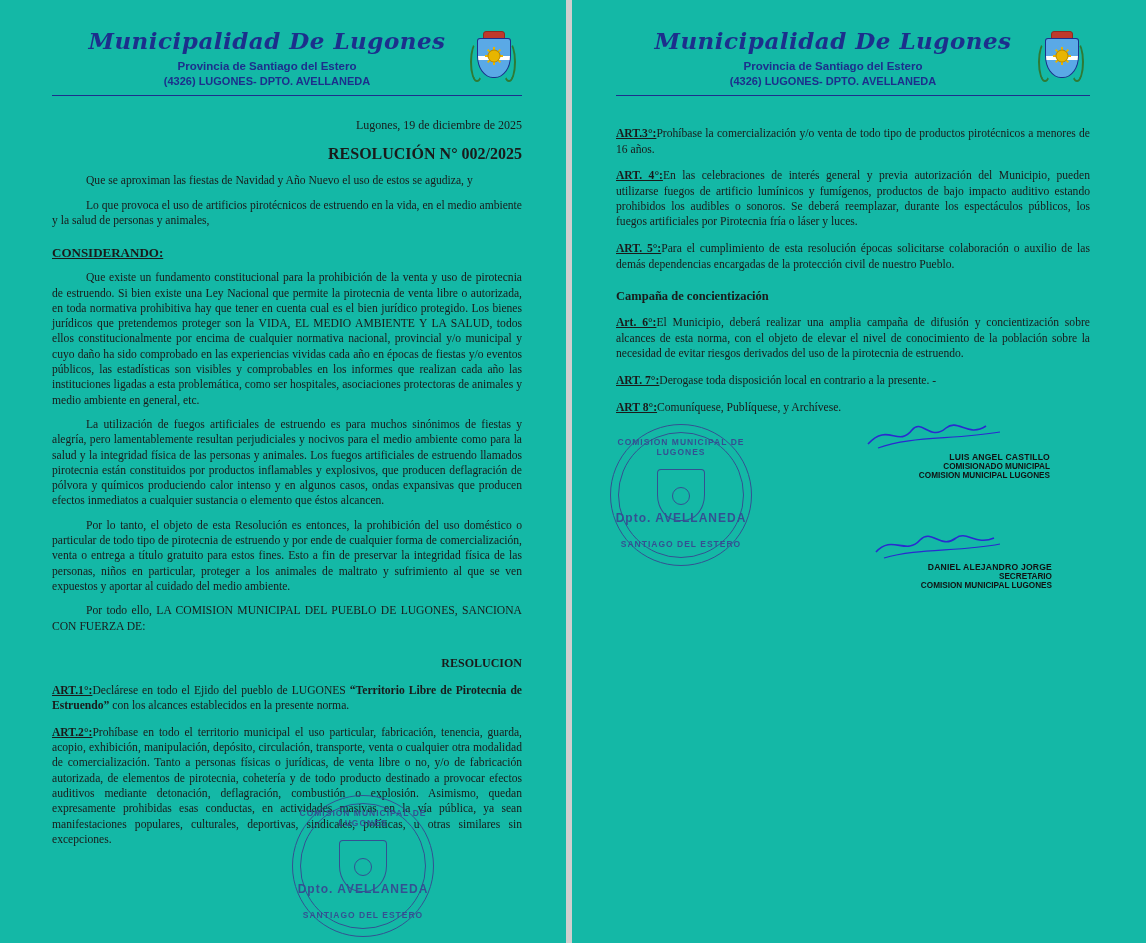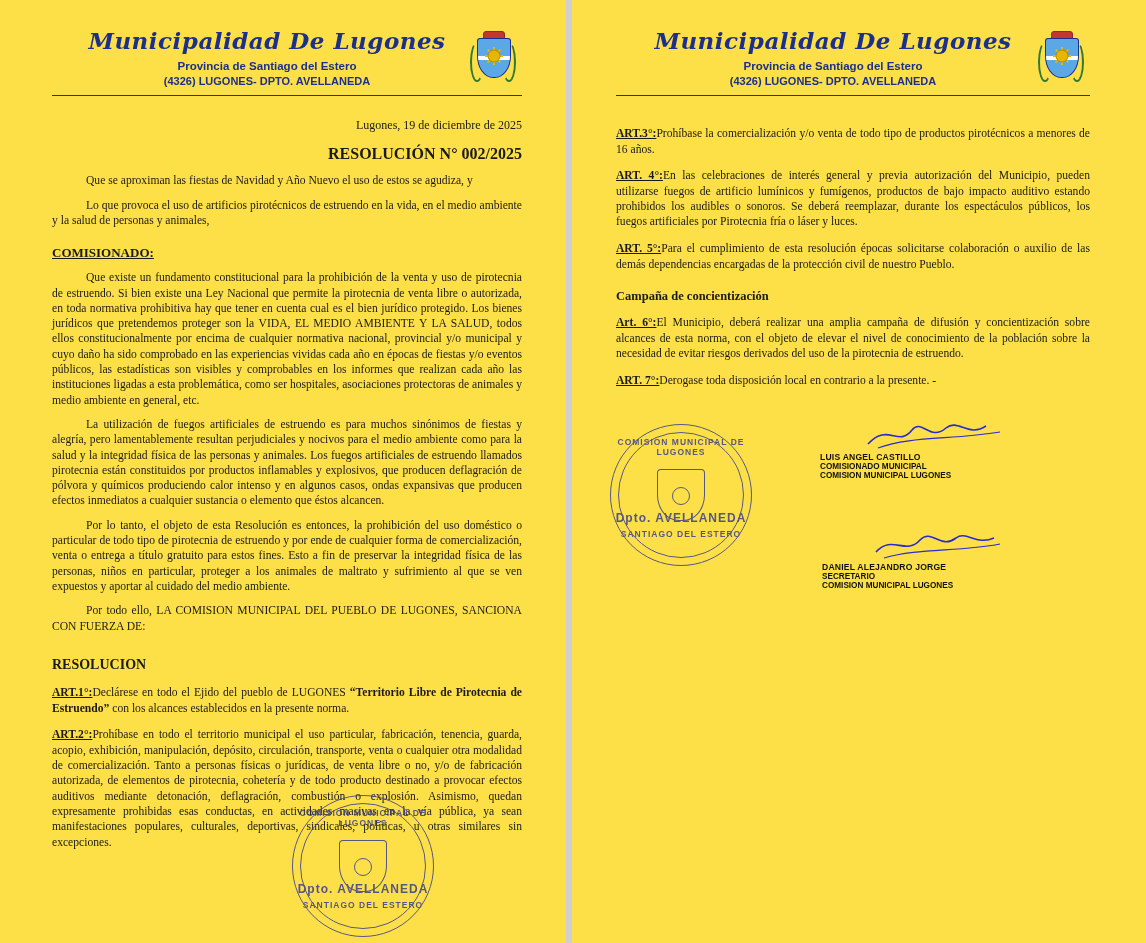--- a/index.html
+++ b/index.html
@@ -8,21 +8,21 @@
     background:#cfcfcf;
     font-family:"Liberation Serif", serif;
     overflow:hidden;
   }
   .sheets{
     display:flex;
     width:1146px;height:943px;
     gap:6px;
   }
   .page{
-    background:#fde047;
+    background:#14b8a6;
     position:relative;
     box-sizing:border-box;
     overflow:hidden;
   }
   .page-left{width:566px;height:943px;padding:22px 44px 10px 52px;}
   .page-right{width:574px;height:943px;padding:22px 56px 10px 44px;}
 
   
   .letterhead{position:relative;text-align:center;}
   .lh-title{
@@ -113,21 +113,21 @@
     margin-top:9px;
   }
   .section-head{
     font-weight:bold;
     text-decoration:underline;
     font-size:13px;
     margin-top:16px;
   }
   p.par{margin:9px 0 0 0;text-indent:34px;}
   .center-head{
-    text-align:left;font-weight:bold;font-size:14px;margin-top:22px;
+    text-align:right;font-weight:bold;font-size:12px;margin-top:22px;
   }
   .art{margin-top:11px;}
   .art b.u{font-weight:bold;text-decoration:underline;}
   .q{font-weight:bold;}
   .camp-head{font-weight:bold;font-size:12.5px;margin-top:16px;}
   .right-first{margin-top:30px;}
 
   
   .seal{
     position:absolute;
@@ -150,26 +150,26 @@
   .seal .crest-mini:after{
     content:"";position:absolute;left:50%;top:52%;transform:translate(-50%,-50%);
     width:16px;height:16px;border-radius:50%;border:1.2px solid #3a3f8f;
   }
   .seal .seal-top,.seal .seal-bot,.seal .seal-mid-l,.seal .seal-mid-r{
     position:absolute;left:0;right:0;text-align:center;
     font-family:"Liberation Sans", sans-serif;
     font-size:8.5px;font-weight:bold;letter-spacing:1px;
   }
   .seal .seal-top{top:12px;transform:scaleX(1.0);}
-  .seal .seal-bot{bottom:26px;}
+  .seal .seal-bot{bottom:16px;}
   .seal .seal-mid-l{top:86px;font-size:12px;}
   .seal-left-doc{left:292px;bottom:6px;}
   .seal-right-doc{left:38px;top:424px;}
 
-  .sig-block{position:absolute;text-align:left;width:230px;}
+  .sig-block{position:absolute;text-align:right;width:230px;}
   .sig-name{
     font-family:"Liberation Sans", sans-serif;
     font-size:8.6px;font-weight:bold;color:#111;letter-spacing:.2px;
   }
   .sig-role{
     font-family:"Liberation Sans", sans-serif;
     font-size:8.2px;font-weight:bold;color:#111;
   }
   .sig-scribble{
     position:relative;height:34px;
@@ -204,21 +204,21 @@
       <hr class="lh-rule">
     </div>
 
     <div class="doc">
       <div class="date-line">Lugones, 19 de diciembre de 2025</div>
       <div class="reso-no">RESOLUCIÓN N° 002/2025</div>
 
       <p class="par">Que se aproximan las fiestas de Navidad y Año Nuevo el uso de estos se agudiza, y</p>
       <p class="par">Lo que provoca el uso de artificios pirotécnicos de estruendo en la vida, en el medio ambiente y la salud de personas y animales,</p>
 
-      <div class="section-head">COMISIONADO:</div>
+      <div class="section-head">CONSIDERANDO:</div>
       <p class="par">Que existe un fundamento constitucional para la prohibición de la venta y uso de pirotecnia de estruendo. Si bien existe una Ley Nacional que permite la pirotecnia de venta libre o autorizada, en toda normativa prohibitiva hay que tener en cuenta cual es el bien jurídico protegido. Los bienes jurídicos que pretendemos proteger son la VIDA, EL MEDIO AMBIENTE Y LA SALUD, todos ellos constitucionalmente por encima de cualquier normativa nacional, provincial y/o municipal y cuyo daño ha sido comprobado en las experiencias vividas cada año en épocas de fiestas y/o eventos públicos, las estadísticas son visibles y comprobables en los informes que realizan cada año las instituciones ligadas a esta problemática, como ser hospitales, asociaciones protectoras de animales y medio ambiente en general, etc.</p>
       <p class="par">La utilización de fuegos artificiales de estruendo es para muchos sinónimos de fiestas y alegría, pero lamentablemente resultan perjudiciales y nocivos para el medio ambiente como para la salud y la integridad física de las personas y animales. Los fuegos artificiales de estruendo llamados pirotecnia están constituidos por productos inflamables y explosivos, que producen deflagración de pólvora y químicos produciendo calor intenso y en algunos casos, ondas expansivas que producen efectos inmediatos a cualquier sustancia o elemento que éstos alcancen.</p>
       <p class="par">Por lo tanto, el objeto de esta Resolución es entonces, la prohibición del uso doméstico o particular de todo tipo de pirotecnia de estruendo y por ende de cualquier forma de comercialización, venta o entrega a título gratuito para estos fines. Esto a fin de preservar la integridad física de las personas, niños en particular, proteger a los animales de maltrato y sufrimiento al que se ven expuestos y aportar al cuidado del medio ambiente.</p>
       <p class="par">Por todo ello, LA COMISION MUNICIPAL DEL PUEBLO DE LUGONES, SANCIONA CON FUERZA DE:</p>
 
       <div class="center-head">RESOLUCION</div>
 
       <p class="art"><b class="u">ART.1°:</b><span>Declárese en todo el Ejido del pueblo de LUGONES </span><span class="q">“Territorio Libre de Pirotecnia de Estruendo”</span><span> con los alcances establecidos en la presente norma.</span></p>
 
       <p class="art"><b class="u">ART.2°:</b><span>Prohíbase en todo el territorio municipal el uso particular, fabricación, tenencia, guarda, acopio, exhibición, manipulación, depósito, circulación, transporte, venta o cualquier otra modalidad de comercialización. Tanto a personas físicas o jurídicas, de venta libre o no, y/o de fabricación autorizada, de elementos de pirotecnia, cohetería y de todo producto destinado a provocar efectos auditivos mediante detonación, deflagración, combustión o explosión. Asimismo, quedan expresamente prohibidas esas conductas, en actividades masivas en la vía pública, ya sean manifestaciones populares, culturales, deportivas, sindicales, políticas, u otras similares sin excepciones.</span></p>
@@ -259,20 +259,21 @@
       <p class="art"><b class="u">ART. 4°:</b><span>En las celebraciones de interés general y previa autorización del Municipio, pueden utilizarse fuegos de artificio lumínicos y fumígenos, productos de bajo impacto auditivo estando prohibidos los audibles o sonoros. Se deberá reemplazar, durante los espectáculos públicos, los fuegos artificiales por Pirotecnia fría o láser y luces.</span></p>
 
       <p class="art"><b class="u">ART. 5°:</b><span>Para el cumplimiento de esta resolución épocas solicitarse colaboración o auxilio de las demás dependencias encargadas de la protección civil de nuestro Pueblo.</span></p>
 
       <div class="camp-head">Campaña de concientización</div>
 
       <p class="art"><b class="u">Art. 6°:</b><span>El Municipio, deberá realizar una amplia campaña de difusión y concientización sobre alcances de esta norma, con el objeto de elevar el nivel de conocimiento de la población sobre la necesidad de evitar riesgos derivados del uso de la pirotecnia de estruendo.</span></p>
 
       <p class="art"><b class="u">ART. 7°:</b><span>Derogase toda disposición local en contrario a la presente. -</span></p>
 
+      <p class="art"><b class="u">ART 8°:</b><span>Comuníquese, Publíquese, y Archívese.</span></p>
     </div>
 
     <div class="seal seal-right-doc">
       <div class="seal-top">COMISION MUNICIPAL DE LUGONES</div>
       <div class="crest-mini"></div>
       <div class="seal-mid-l">Dpto. AVELLANEDA</div>
       <div class="seal-bot">SANTIAGO DEL ESTERO</div>
     </div>
 
     <div class="sig-block sig1">

